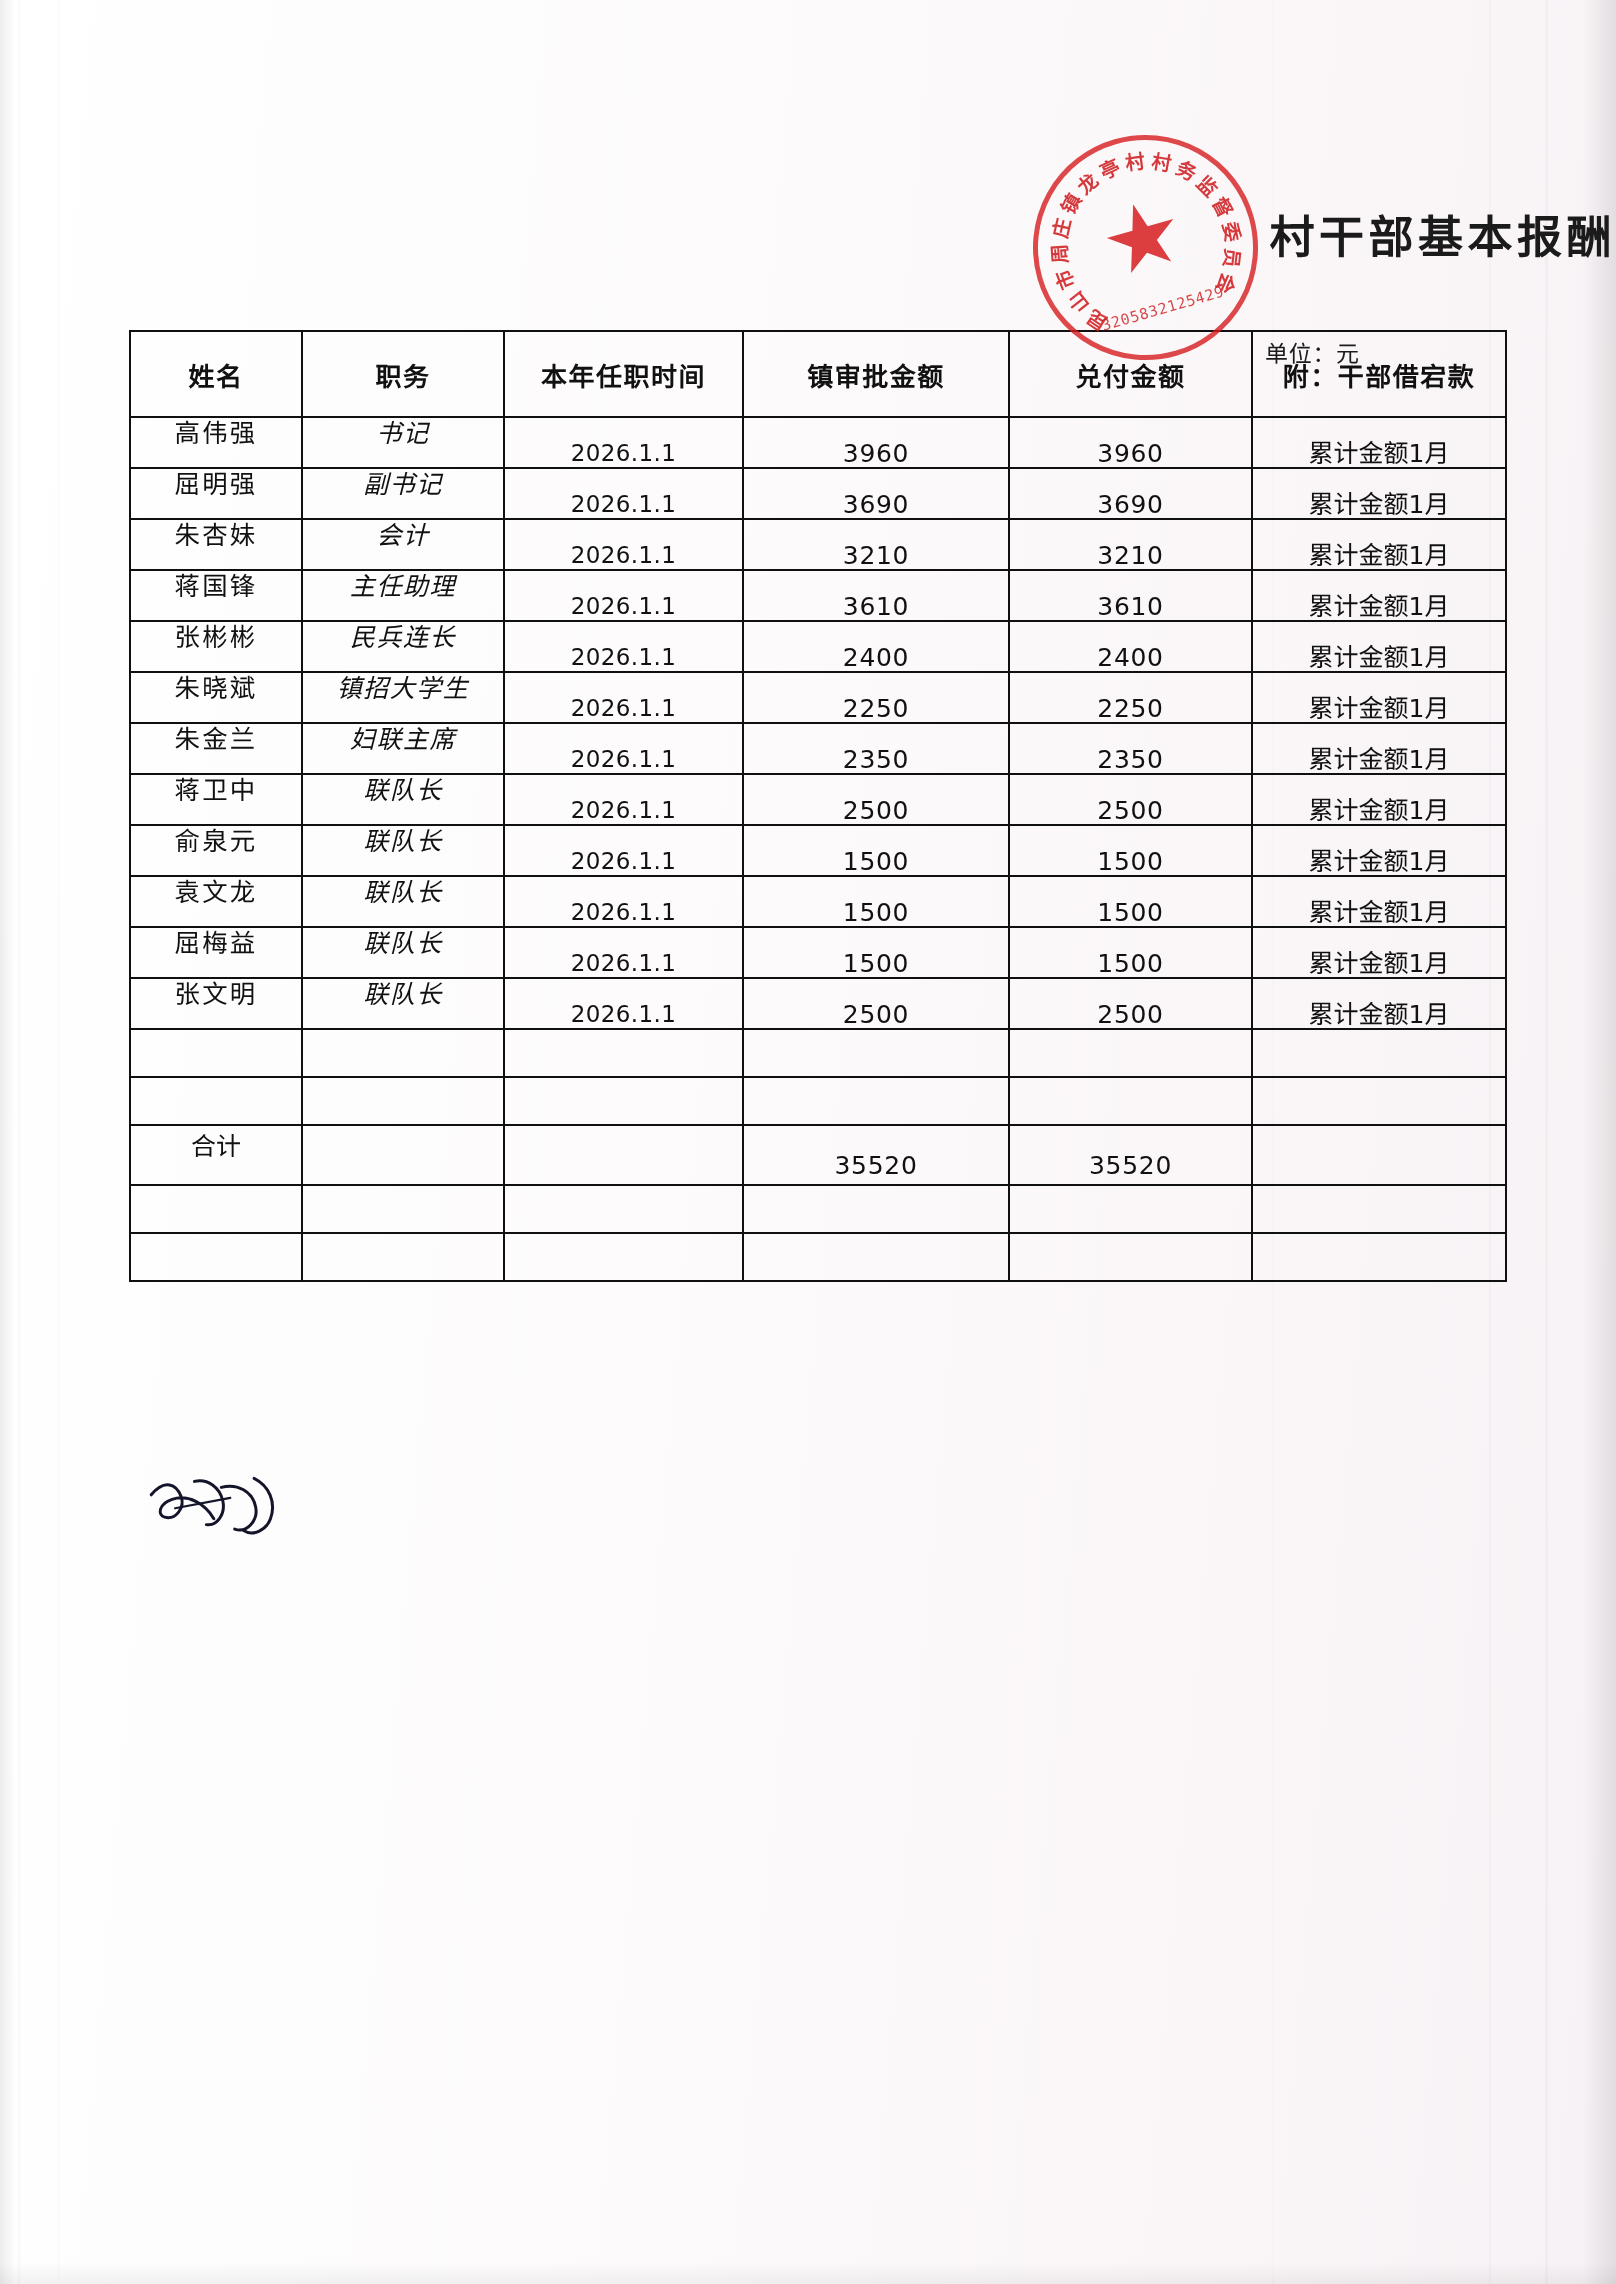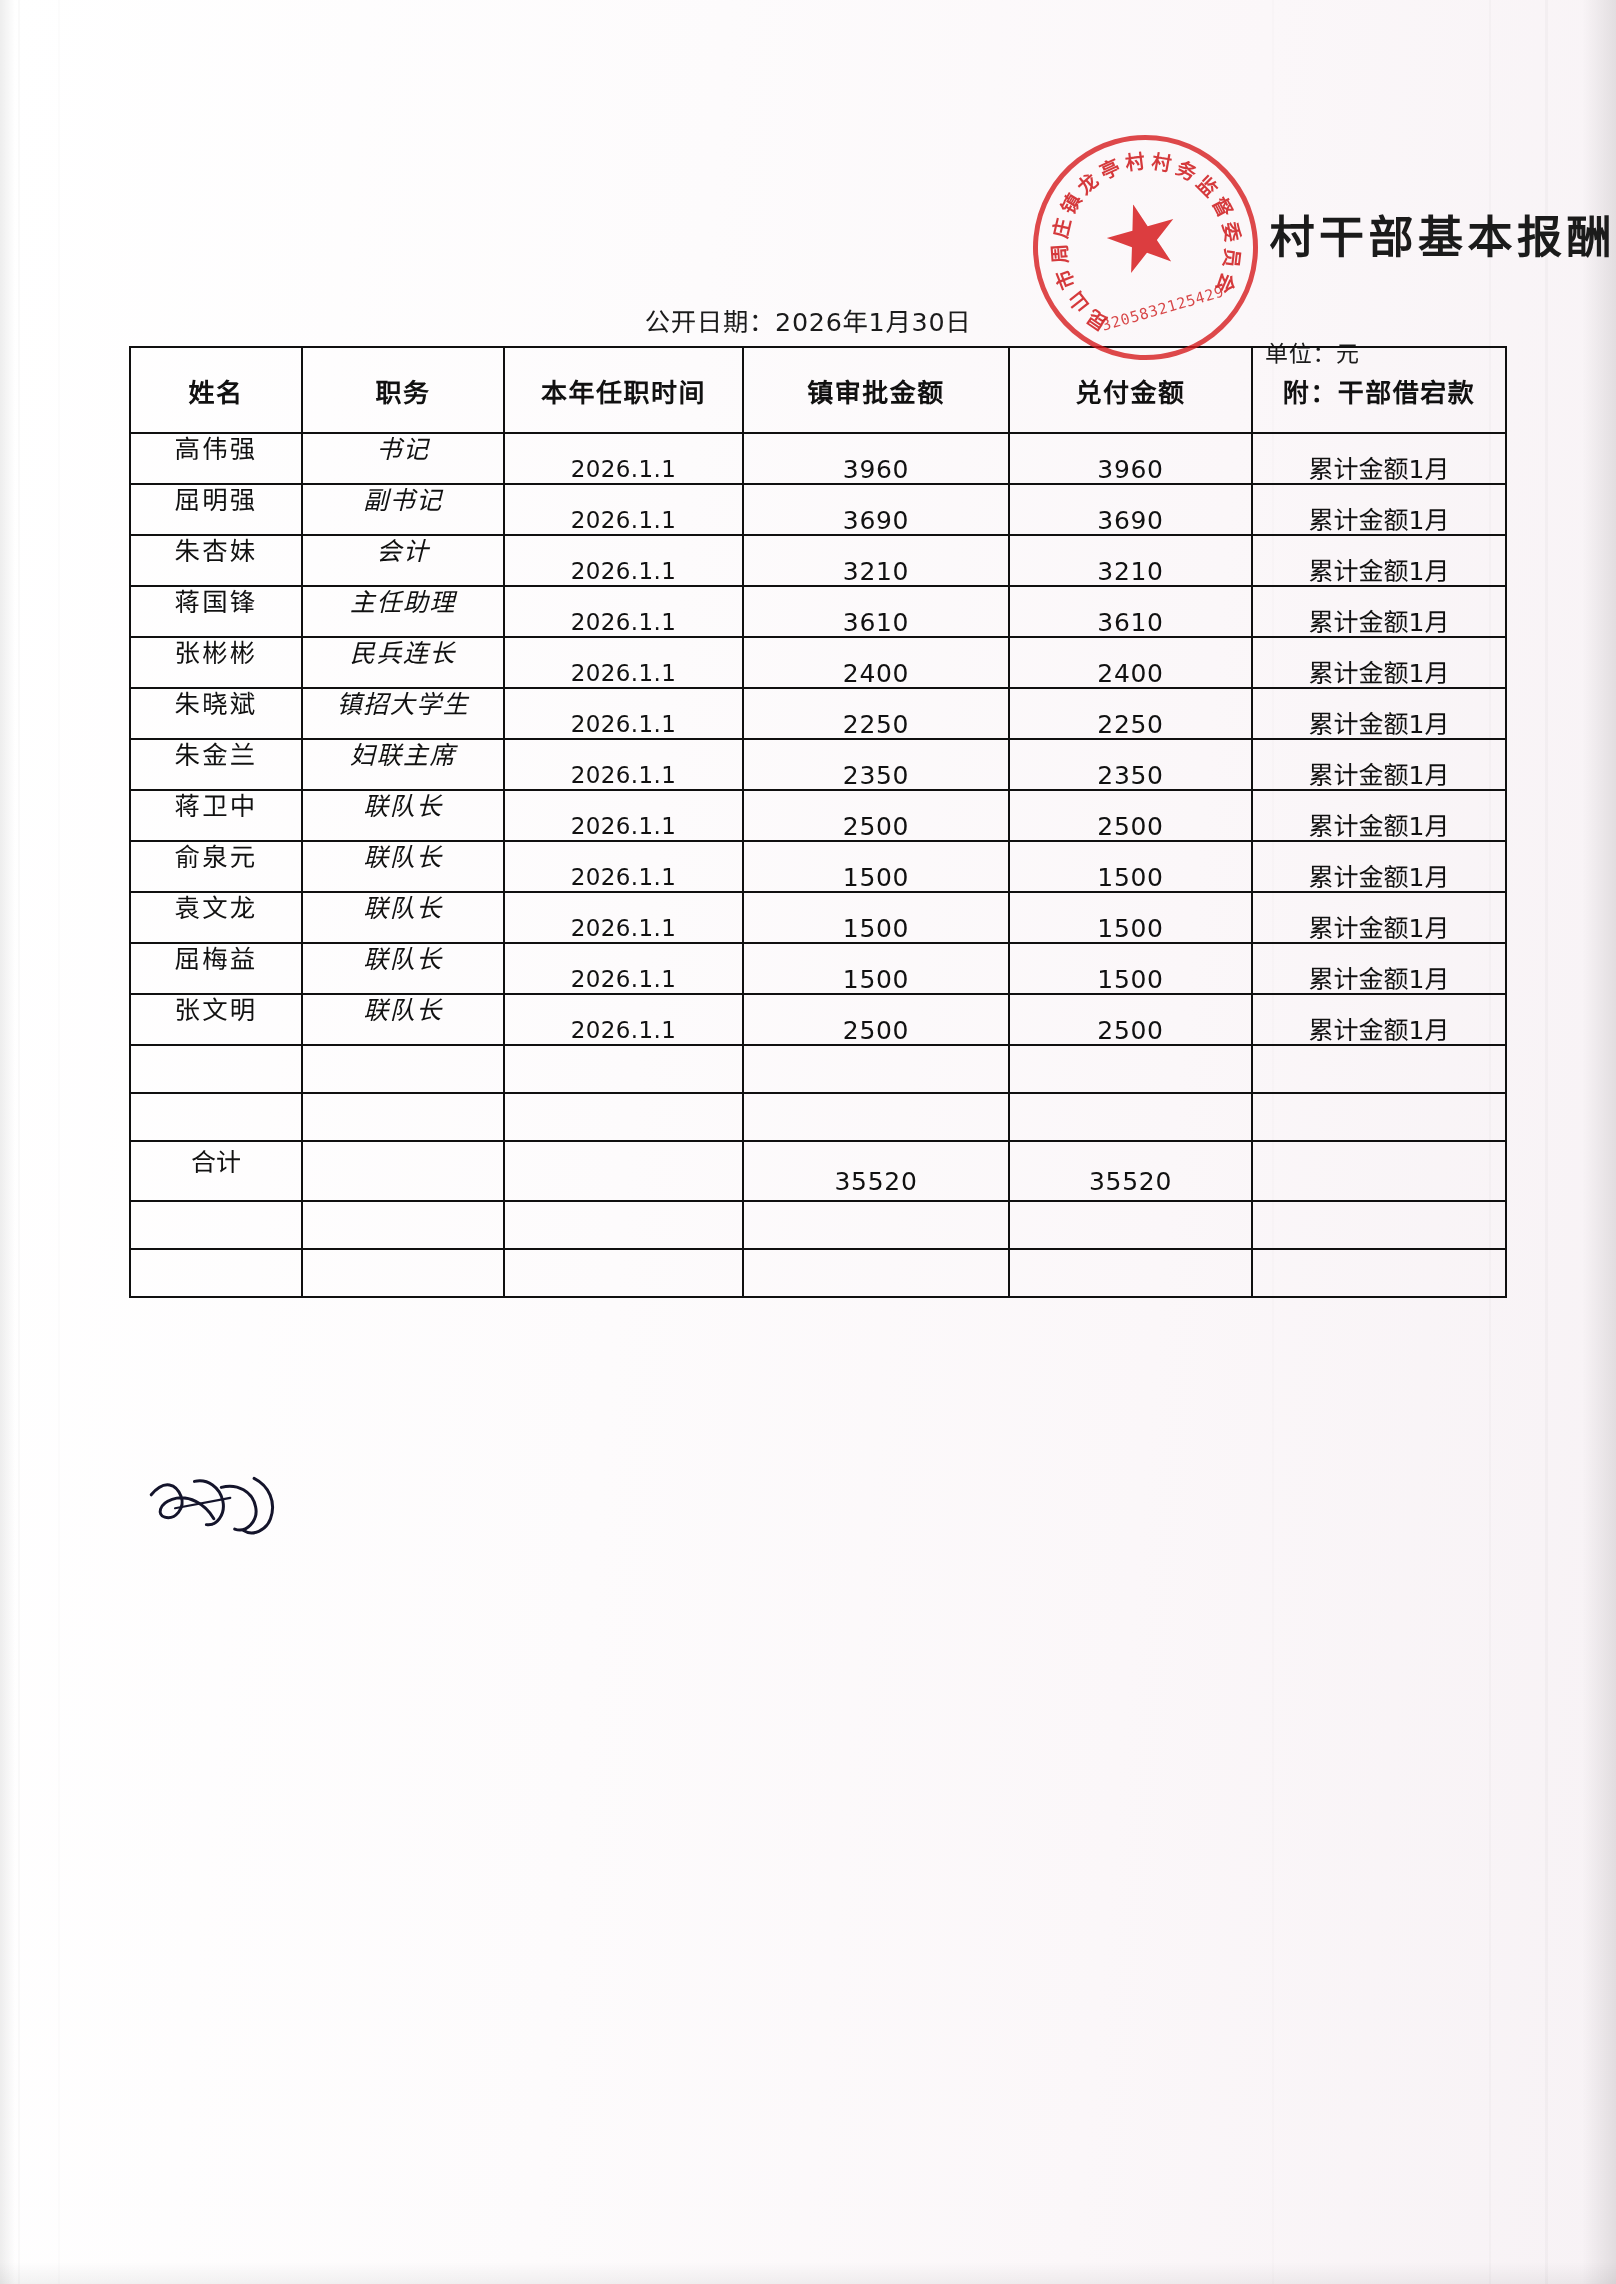--- a/index.html
+++ b/index.html
@@ -79,21 +79,21 @@
     top: 335px;
     font-size: 23px;
     color: #1b1b1b;
     letter-spacing: 0.7px;
   }
 
   
   #table-wrap {
     position: absolute;
     left: 129px;
-    top: 346px;
+    top: 330px;
     width: 1184px;
   }
   table.sheet {
     border-collapse: collapse;
     width: 100%;
     table-layout: fixed;
     background: transparent;
   }
   table.sheet td, table.sheet th {
     border: 2.2px solid #101010;
@@ -213,21 +213,20 @@
   <div class="band b1"></div>
   <div class="band b2"></div>
   <div class="band b3"></div>
   <div class="band b4"></div>
   <div class="band b5"></div>
   <div class="edge-shadow-left"></div>
   <div class="edge-shadow-right"></div>
   <div class="edge-shadow-bottom"></div>
 
   <div id="doc-title">村干部基本报酬</div>
-  <div id="publish-date">公开日期：2026年1月30日</div>
   <div id="unit-label">单位：元</div>
 
   <div id="table-wrap">
     <table class="sheet">
       <colgroup>
         <col class="c-name">
           <col class="c-post">
           <col class="c-time">
         <col class="c-appr">
           <col class="c-paid">

